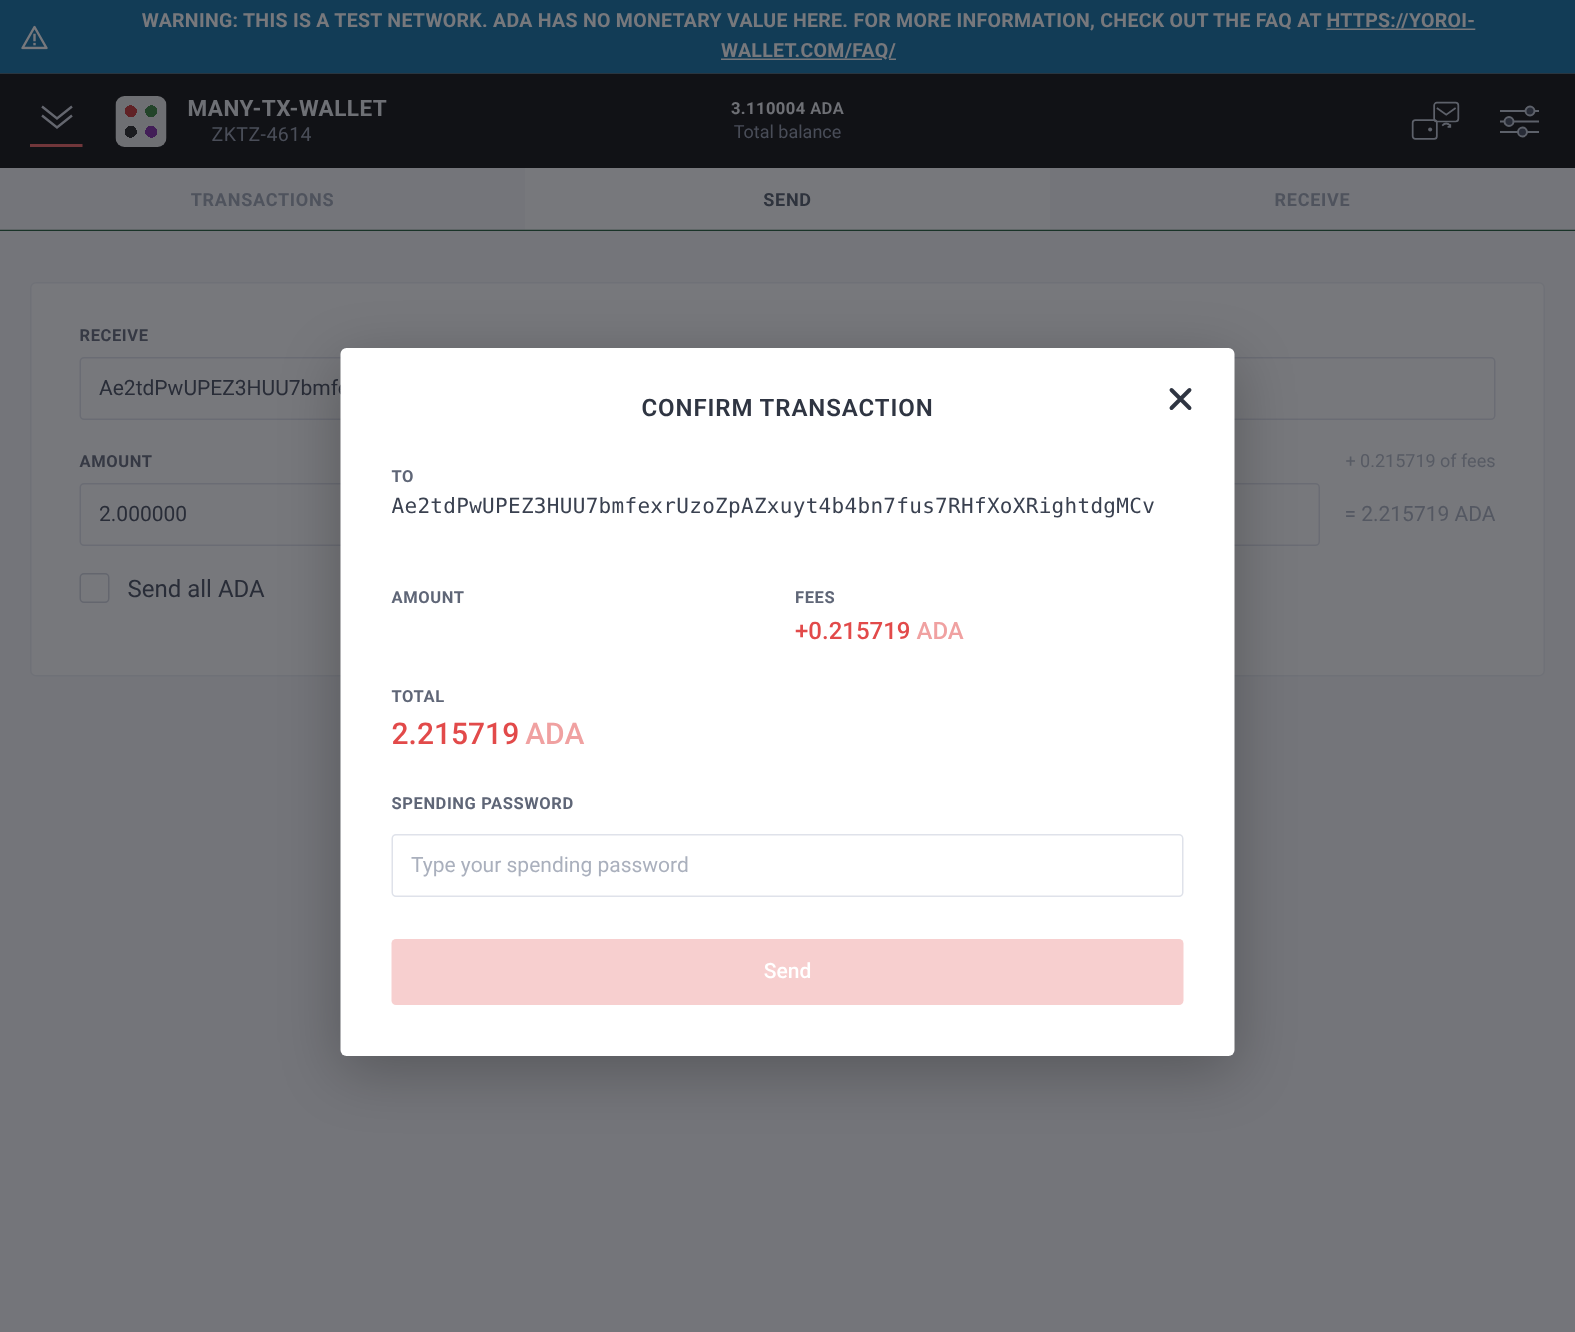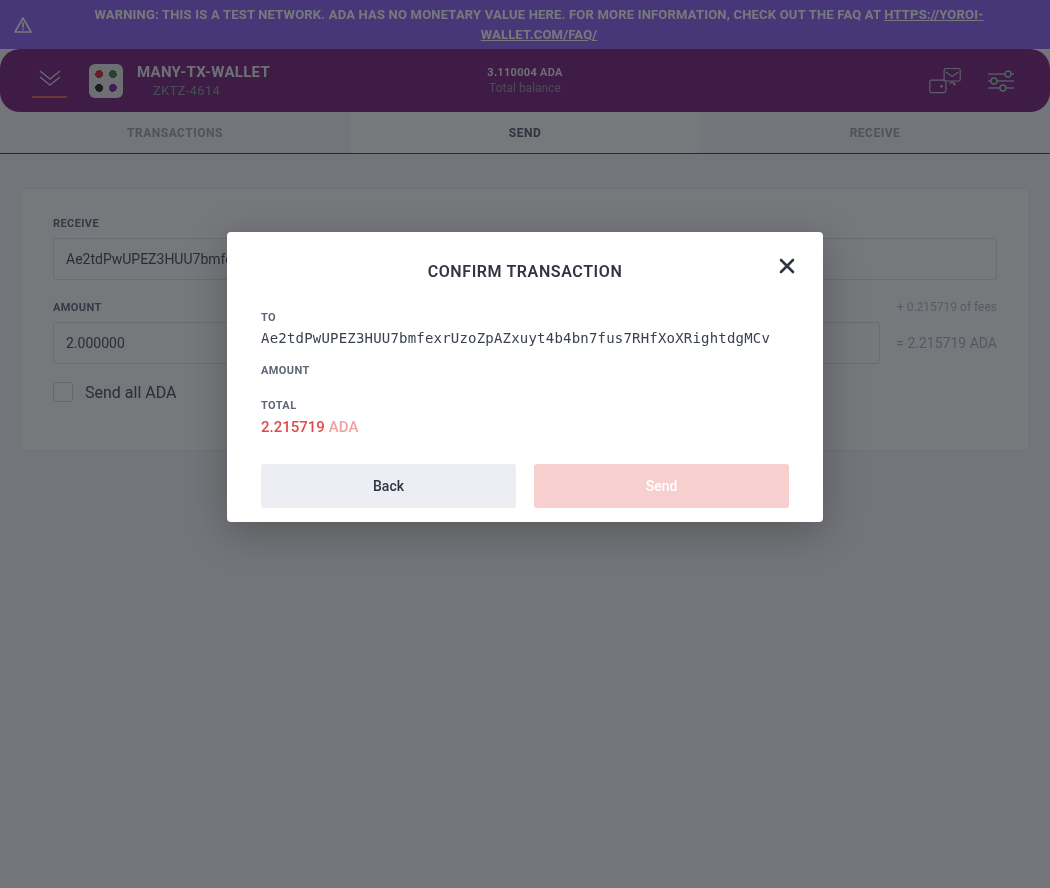--- a/index.html
+++ b/index.html
@@ -1,43 +1,42 @@
 <!DOCTYPE html>
 <html><head>
 <meta charset="utf-8">
 <style>
   * { box-sizing: border-box; margin: 0; padding: 0; font-family: -apple-system, BlinkMacSystemFont, "Segoe UI", Roboto, sans-serif; }
   body { background: #f7f8fa; width: 1050px; height: 888px; overflow: hidden; position: relative; }
 
   
   .warning-banner {
-    background: #8b5cf6;
+    background: #0369a1;
     color: #fff;
     font-size: 13px;
     font-weight: 700;
     padding: 5px 14px 5px 14px;
     letter-spacing: 0.2px;
     display: flex;
     align-items: center;
     line-height: 1.5;
   }
   .warning-banner .tri { margin-right: 10px; flex-shrink:0; }
   .warning-banner .txt { flex: 1; text-align: center; }
   .warning-banner a { color:#fff; text-decoration: underline; }
 
   
   .top-header {
-    background: #701a75;
+    background: #000000;
     height: 63px;
     display: flex;
     align-items: center;
-    padding: 0 32px;
+    padding: 0 20px;
     color: #d7dbe3;
     position: relative;
-    border-radius: 20px;
   }
   .logo-slot {
     width: 35px; height: 35px;
     display:flex; align-items:center; justify-content:center;
     margin-right: 22px;
     border-bottom: 2px solid #f05a5a;
     padding-bottom: 2px;
   }
   .wallet-avatar {
     width: 34px; height: 34px;
@@ -89,32 +88,32 @@
 
   
   .overlay {
     position:absolute; inset:0;
     background:rgba(28,30,36,0.60);
     display:flex; align-items:flex-start; justify-content:center;
     padding-top:232px;
   }
   .modal {
     width:596px; background:#fff; border-radius:4px;
-    padding: 30px 34px 14px 34px;
+    padding: 30px 34px 34px 34px;
     position:relative;
     box-shadow:0 10px 40px rgba(0,0,0,0.25);
   }
   .modal-title { text-align:center; font-size:16px; font-weight:600; letter-spacing:0.6px; color:#2f3542; }
   .modal-close {
     position:absolute; top:20px; right:22px;
     width:28px; height:28px; display:flex; align-items:center; justify-content:center;
     cursor:pointer; color:#2f3542;
   }
   .modal-section { margin-top:24px; }
-  .modal-label { font-size:11px; font-weight:700; letter-spacing:0.4px; color:#5f6677; margin-bottom:6px; }
+  .modal-label { font-size:11px; font-weight:700; letter-spacing:0.4px; color:#5f6677; margin-bottom:6px;margin-top:28px; }
   .modal-address { font-family: ui-monospace, Menlo, Consolas, monospace; font-size:14px; color:#3a4150; letter-spacing:0.2px; word-break:break-all; }
   .modal-grid { display:flex; gap:10px; margin-top:18px; }
   .modal-col { flex:1; }
   .value-red { color:#e24a4a; font-size:16px; font-weight:500; }
   .value-red .currency { color:#f0a1a1; margin-left:4px; }
   .modal-input {
     width:100%; height:42px; border:1px solid #dfe2ea; border-radius:3px;
     padding:0 12px; font-size:14px; color:#3e4556; background:#fff;
     margin-top:8px;
   }
@@ -224,28 +223,37 @@
 
     <div class="modal-section" style="margin-top:30px">
       <div class="modal-label">TO</div>
       <div class="modal-address">Ae2tdPwUPEZ3HUU7bmfexrUzoZpAZxuyt4b4bn7fus7RHfXoXRightdgMCv</div>
     </div>
 
     <div class="modal-grid">
       <div class="modal-col">
         <div class="modal-label">AMOUNT</div>
       </div>
+      <div class="modal-col">
+        <div class="modal-label">FEES</div>
+        <div class="value-red">
+          <span>+0.215719</span><span class="currency">ADA</span>
+        </div>
+      </div>
     </div>
 
     <div class="modal-section" style="margin-top:16px">
       <div class="modal-label">TOTAL</div>
-      <div class="value-red" style="font-size:15px">
+      <div class="value-red" style="font-size:20px">
         <span>2.215719</span><span class="currency">ADA</span>
       </div>
     </div>
 
+    <div class="modal-section" style="margin-top:22px">
+      <div class="modal-label">SPENDING PASSWORD</div>
+      <input class="modal-input" type="password" placeholder="Type your spending password" style="">
+    </div>
 
     <div class="modal-buttons">
-      <button class="btn btn-back">Back</button>
       <button class="btn btn-send">Send</button>
     </div>
   </div>
 </div>
 
 </body></html>

